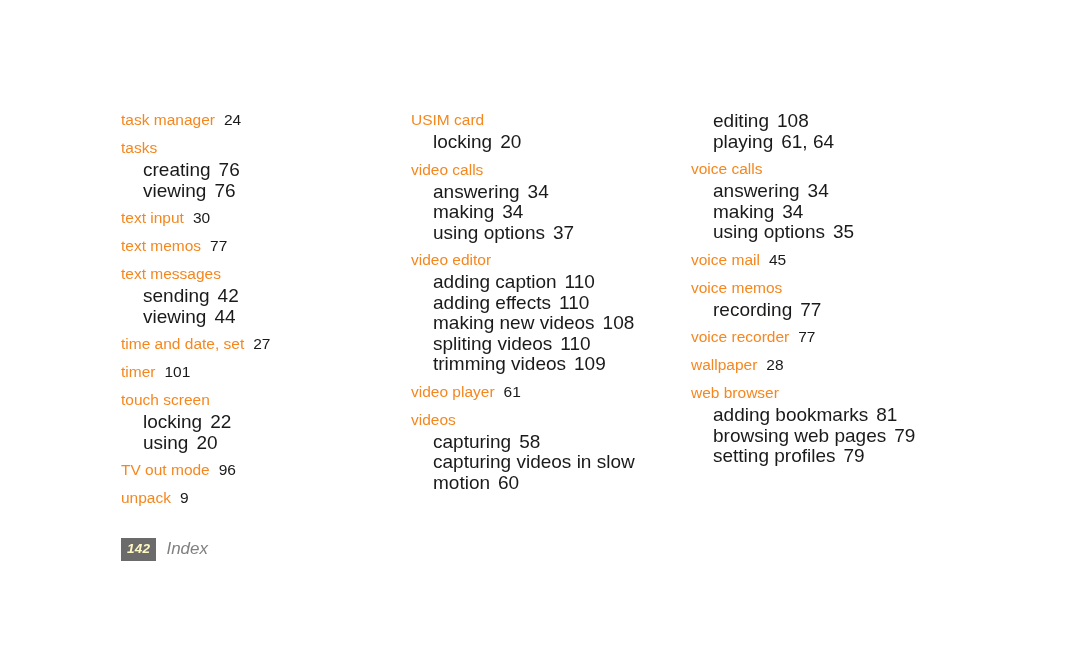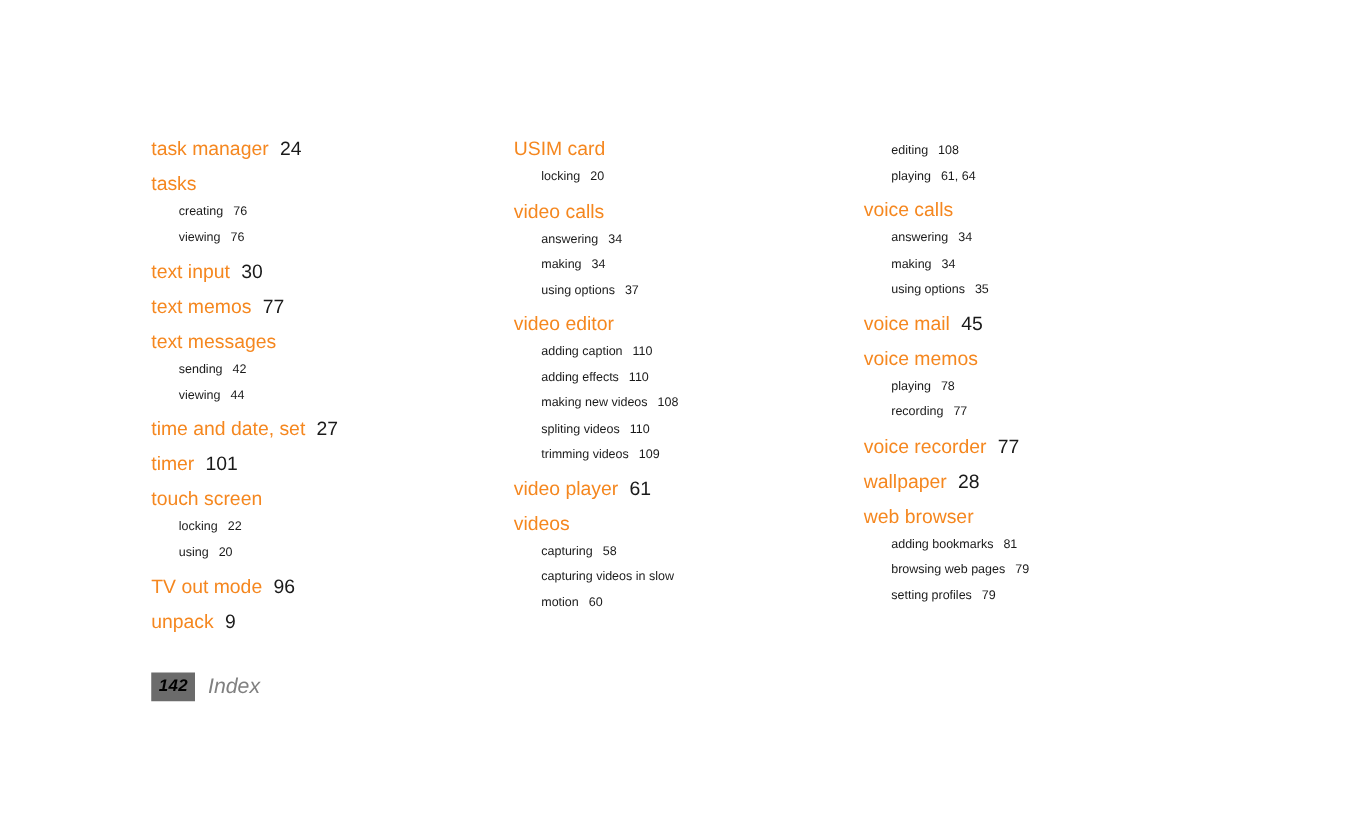--- a/index.html
+++ b/index.html
@@ -51,21 +51,21 @@
   .entry-main:first-child { margin-top: 0; }
   .entry-main .term { }
   .entry-main .page-ref {
     color: #1a1a1a;
     margin-left: 9px;
   }
 
   
   .entry-sub {
     color: #1a1a1a;
-    font-size: 10px;
+    font-size: 19px;
     line-height: 19.5px;
     padding-left: 22px;
     margin-top: 1px;
     white-space: nowrap;
   }
   .entry-sub .page-ref {
     margin-left: 8px;
   }
   
   .entry-main + .entry-sub { margin-top: 2px; }
@@ -73,21 +73,21 @@
   
   .footer {
     position: absolute;
     left: 121px;
     top: 538px;
     display: flex;
     align-items: center;
   }
   .page-number-box {
     background: #6b6b6b;
-    color: #000000;
+    color: #fef9c3;
     font-style: italic;
     font-size: 13.5px;
     font-weight: 600;
     line-height: 1;
     padding: 4px 6px 5px 6px;
     letter-spacing: 0.3px;
   }
   .footer-label {
     color: #808080;
     font-style: italic;
@@ -140,21 +140,20 @@
       </div>
     <div class="column col-3">
         <div class="entry-sub"><span class="term">editing</span><span class="page-ref">108</span></div>
         <div class="entry-sub"><span class="term">playing</span><span class="page-ref">61, 64</span></div>
         <div class="entry-main"><span class="term">voice calls</span></div>
         <div class="entry-sub"><span class="term">answering</span><span class="page-ref">34</span></div>
         <div class="entry-sub"><span class="term">making</span><span class="page-ref">34</span></div>
         <div class="entry-sub"><span class="term">using options</span><span class="page-ref">35</span></div>
         <div class="entry-main"><span class="term">voice mail</span><span class="page-ref">45</span></div>
         <div class="entry-main"><span class="term">voice memos</span></div>
-        <div class="entry-sub"><span class="term">playing</span><span class="page-ref">78</span></div>
         <div class="entry-sub"><span class="term">recording</span><span class="page-ref">77</span></div>
         <div class="entry-main"><span class="term">voice recorder</span><span class="page-ref">77</span></div>
         <div class="entry-main"><span class="term">wallpaper</span><span class="page-ref">28</span></div>
         <div class="entry-main"><span class="term">web browser</span></div>
         <div class="entry-sub"><span class="term">adding bookmarks</span><span class="page-ref">81</span></div>
         <div class="entry-sub"><span class="term">browsing web pages</span><span class="page-ref">79</span></div>
         <div class="entry-sub"><span class="term">setting profiles</span><span class="page-ref">79</span></div>
       </div>
   </div>
 

